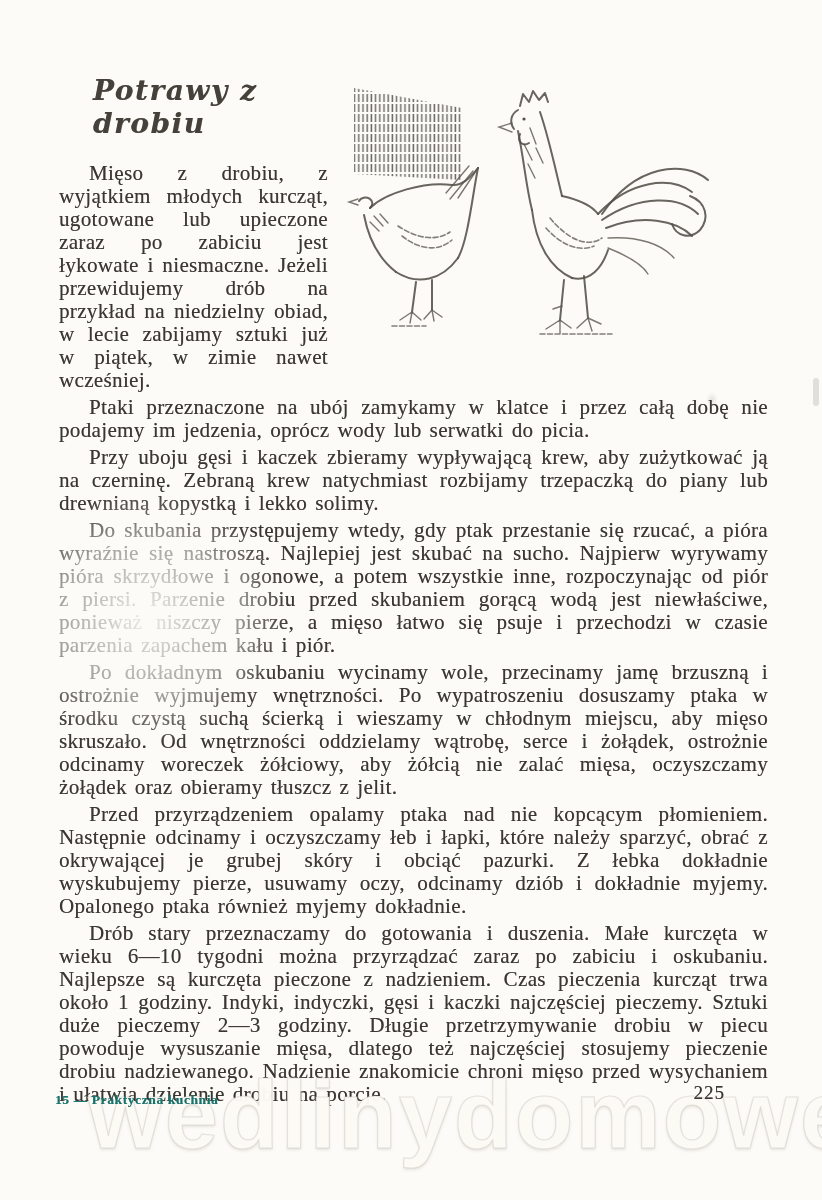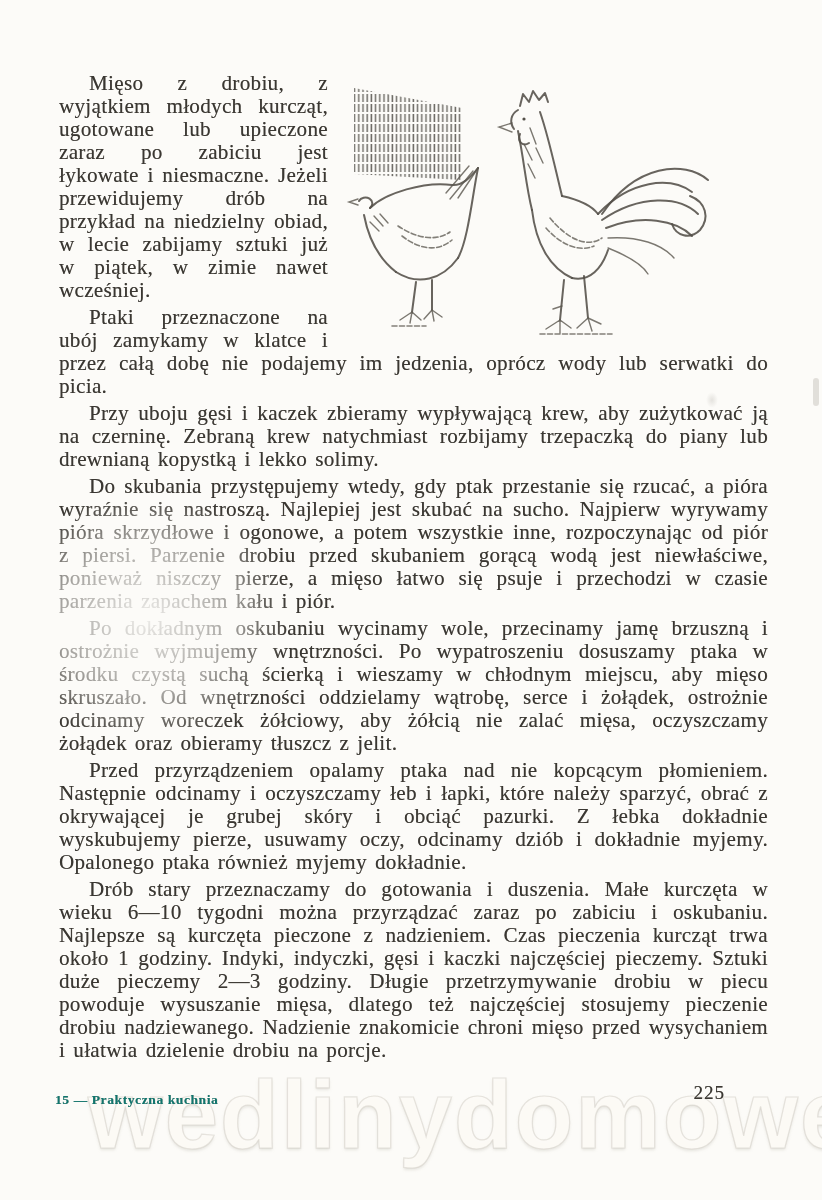--- a/index.html
+++ b/index.html
@@ -160,20 +160,21 @@
         <path class="sketch" d="M266,160 C302,146 336,152 352,168"></path>
         <path class="sketch-thin" d="M268,170 C298,168 322,176 334,190"></path>
         <path class="sketch-thin" d="M268,180 C288,188 302,196 308,206"></path>
         <path class="sketch" d="M350,128 C366,134 370,150 360,162 C350,172 336,168 332,156"></path>
         <path class="sketch" d="M224,212 L220,252 M244,208 L248,250"></path>
         <path class="sketch-thin" d="M220,252 l-14,9 M220,252 l0,13 M220,252 l11,8 M222,238 l-9,3 M248,250 l-11,10 M248,250 l4,13 M248,250 l13,6"></path>
         <path class="sketch-dash" d="M200,266 h72"></path>
       </g>
     </svg>
 
+    <h1 class="title">Potrawy z drobiu</h1>
 
     <div class="body-text">
       <p>Mięso z drobiu, z wyjątkiem młodych kurcząt, ugotowane lub upieczone zaraz po zabiciu jest łykowate i niesmaczne. Jeżeli przewidujemy drób na przykład na niedzielny obiad, w lecie zabijamy sztuki już w piątek, w zimie nawet wcześniej.</p>
       <p>Ptaki przeznaczone na ubój zamykamy w klatce i przez całą dobę nie podajemy im jedzenia, oprócz wody lub serwatki do picia.</p>
       <p>Przy uboju gęsi i kaczek zbieramy wypływającą krew, aby zużytkować ją na czerninę. Zebraną krew natychmiast rozbijamy trzepaczką do piany lub drewnianą kopystką i lekko solimy.</p>
       <p>Do skubania przystępujemy wtedy, gdy ptak przestanie się rzucać, a pióra wyraźnie się nastroszą. Najlepiej jest skubać na sucho. Najpierw wyrywamy pióra skrzydłowe i ogonowe, a potem wszystkie inne, rozpoczynając od piór z piersi. Parzenie drobiu przed skubaniem gorącą wodą jest niewłaściwe, ponieważ niszczy pierze, a mięso łatwo się psuje i przechodzi w czasie parzenia zapachem kału i piór.</p>
       <p>Po dokładnym oskubaniu wycinamy wole, przecinamy jamę brzuszną i ostrożnie wyjmujemy wnętrzności. Po wypatroszeniu dosuszamy ptaka w środku czystą suchą ścierką i wieszamy w chłodnym miejscu, aby mięso skruszało. Od wnętrzności oddzielamy wątrobę, serce i żołądek, ostrożnie odcinamy woreczek żółciowy, aby żółcią nie zalać mięsa, oczyszczamy żołądek oraz obieramy tłuszcz z jelit.</p>
       <p>Przed przyrządzeniem opalamy ptaka nad nie kopcącym płomieniem. Następnie odcinamy i oczyszczamy łeb i łapki, które należy sparzyć, obrać z okrywającej je grubej skóry i obciąć pazurki. Z łebka dokładnie wyskubujemy pierze, usuwamy oczy, odcinamy dziób i dokładnie myjemy. Opalonego ptaka również myjemy dokładnie.</p>
       <p>Drób stary przeznaczamy do gotowania i duszenia. Małe kurczęta w wieku 6—10 tygodni można przyrządzać zaraz po zabiciu i oskubaniu. Najlepsze są kurczęta pieczone z nadzieniem. Czas pieczenia kurcząt trwa około 1 godziny. Indyki, indyczki, gęsi i kaczki najczęściej pieczemy. Sztuki duże pieczemy 2—3 godziny. Długie przetrzymywanie drobiu w piecu powoduje wysuszanie mięsa, dlatego też najczęściej stosujemy pieczenie drobiu nadziewanego. Nadzienie znakomicie chroni mięso przed wysychaniem i ułatwia dzielenie drobiu na porcje.</p>
     </div>

